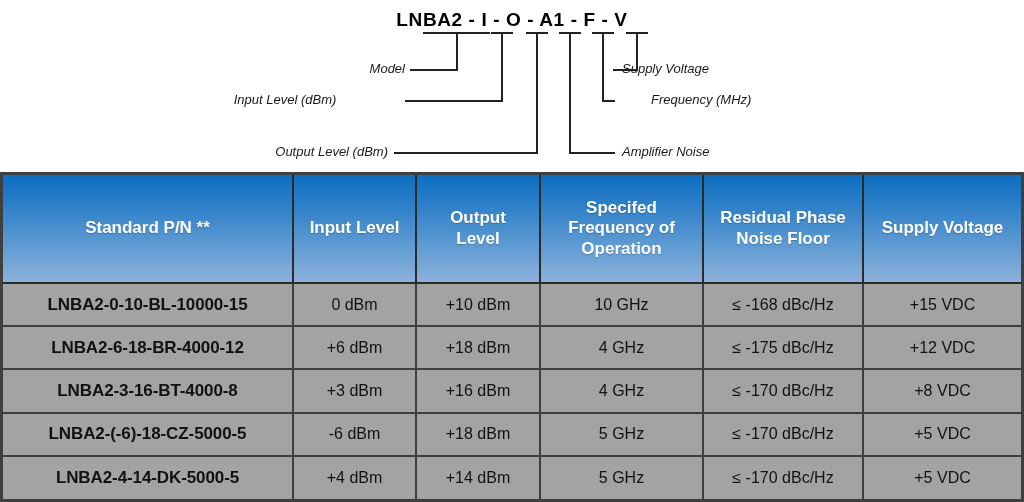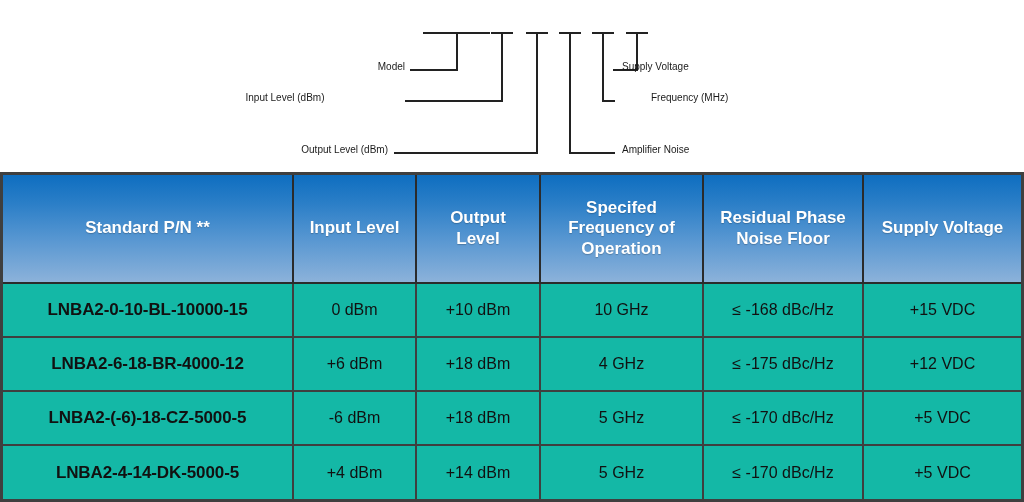--- a/index.html
+++ b/index.html
@@ -37,24 +37,25 @@
     width: 1024px;
     text-align: center;
     font-size: 19px;
     font-weight: bold;
     letter-spacing: 0.6px;
     color: #000;
     white-space: pre;
   }
   .callout-label {
     position: absolute;
-    font-size: 10px;
+    font-size: 13px;
     color: #1a1a1a;
     white-space: nowrap;
     line-height: 1;
+    font-style: italic;
   }
   .callout-label.right {
     text-align: left;
   }
   .callout-label.left {
     text-align: right;
   }
 
   
   #spec-table-wrap {
@@ -97,39 +98,40 @@
   }
   table.spec thead th:first-child { border-left: none; }
   table.spec thead th:last-child  { border-right: none; }
 
   table.spec tbody td {
     height: 22px;
     border: 2px solid #3f3f3f;
     text-align: center;
     vertical-align: middle;
     font-size: 16px;
-    background: #14b8a6;
+    background: #a3a3a3;
     padding: 0 4px;
     box-sizing: border-box;
     color: #111111;
   }
   table.spec tbody td.pn {
     font-weight: bold;
     font-size: 17px;
     letter-spacing: -0.1px;
   }
   table.spec tbody tr td:first-child { border-left: none; }
   table.spec tbody tr td:last-child  { border-right: none; }
   table.spec tbody tr:last-child td  { border-bottom: none; }
 </style>
 </head>
 <body>
 
 <div id="pn-diagram">
 
+  <div class="pn-code">LNBA2 - I - O - A1 - F - V</div>
 
   <svg width="1024" height="172" shape-rendering="crispEdges">
     <g stroke="#222222" stroke-width="2.2" fill="none" stroke-linecap="square">
 
       <path d="M 424 33 L 489 33"></path>
       <path d="M 457 33 L 457 70 L 411 70"></path>
 
       <path d="M 492 33 L 512 33"></path>
       <path d="M 502 33 L 502 101 L 406 101"></path>
 
@@ -191,20 +193,28 @@
         </tr>
         <tr>
           <td class="pn">LNBA2-6-18-BR-4000-12</td>
           <td>+6 dBm</td>
           <td>+18 dBm</td>
           <td>4 GHz</td>
           <td>≤ -175 dBc/Hz</td>
           <td>+12 VDC</td>
         </tr>
         <tr>
+          <td class="pn">LNBA2-3-16-BT-4000-8</td>
+          <td>+3 dBm</td>
+          <td>+16 dBm</td>
+          <td>4 GHz</td>
+          <td>≤ -170 dBc/Hz</td>
+          <td>+8 VDC</td>
+        </tr>
+        <tr>
           <td class="pn">LNBA2-(-6)-18-CZ-5000-5</td>
           <td>-6 dBm</td>
           <td>+18 dBm</td>
           <td>5 GHz</td>
           <td>≤ -170 dBc/Hz</td>
           <td>+5 VDC</td>
         </tr>
         <tr>
           <td class="pn">LNBA2-4-14-DK-5000-5</td>
           <td>+4 dBm</td>

